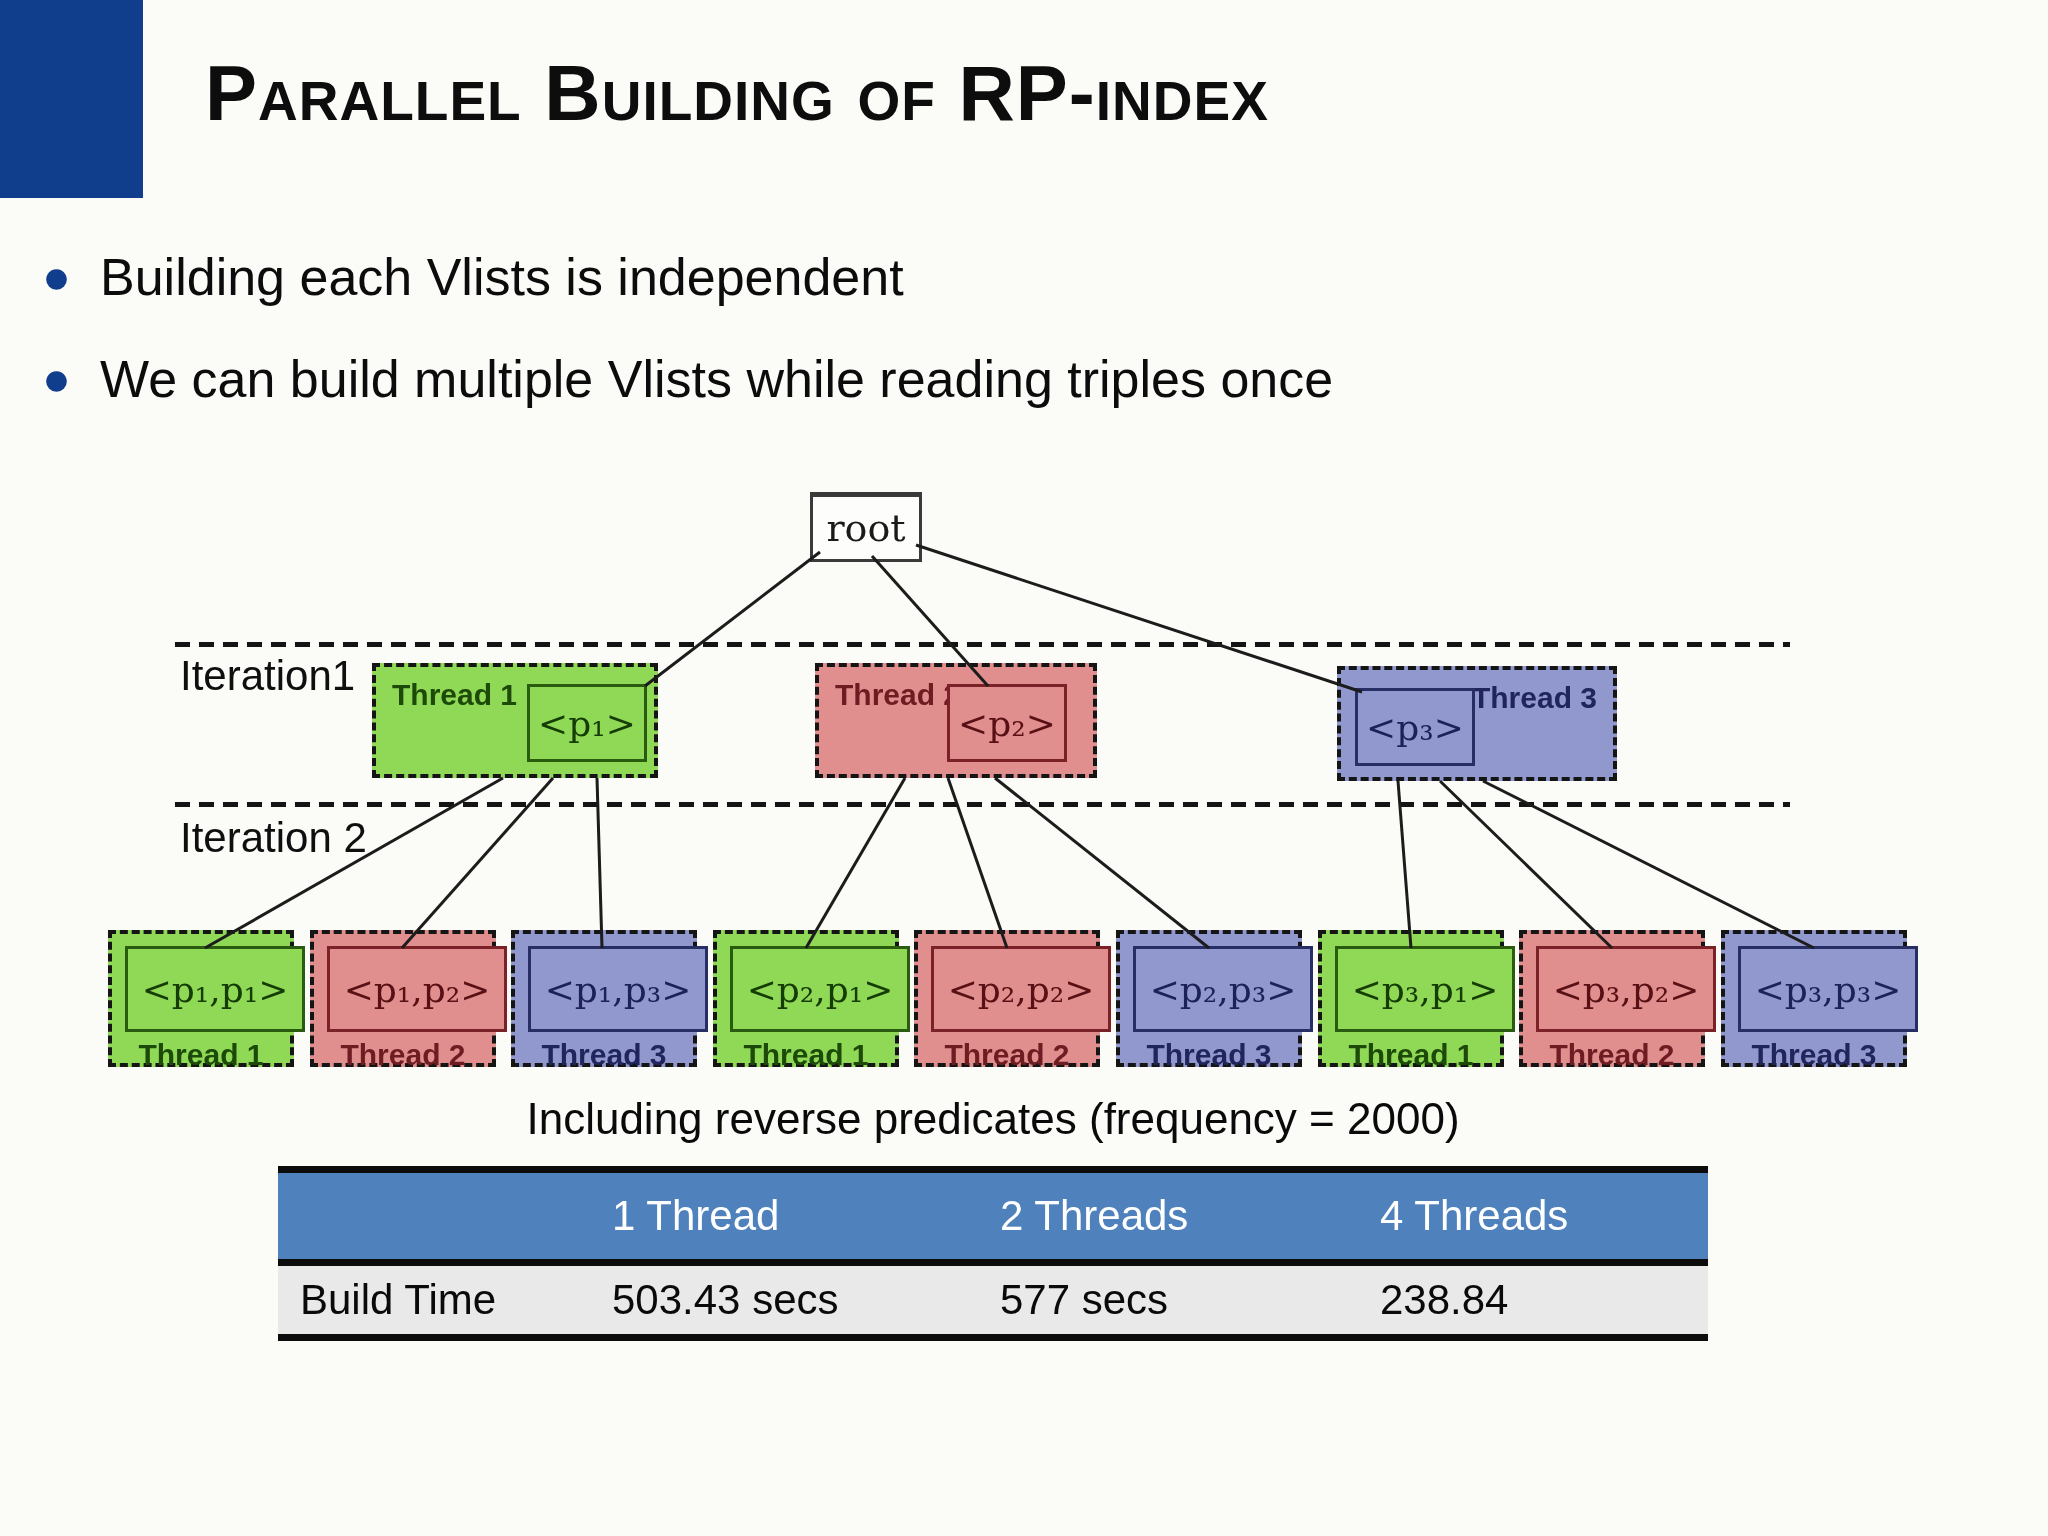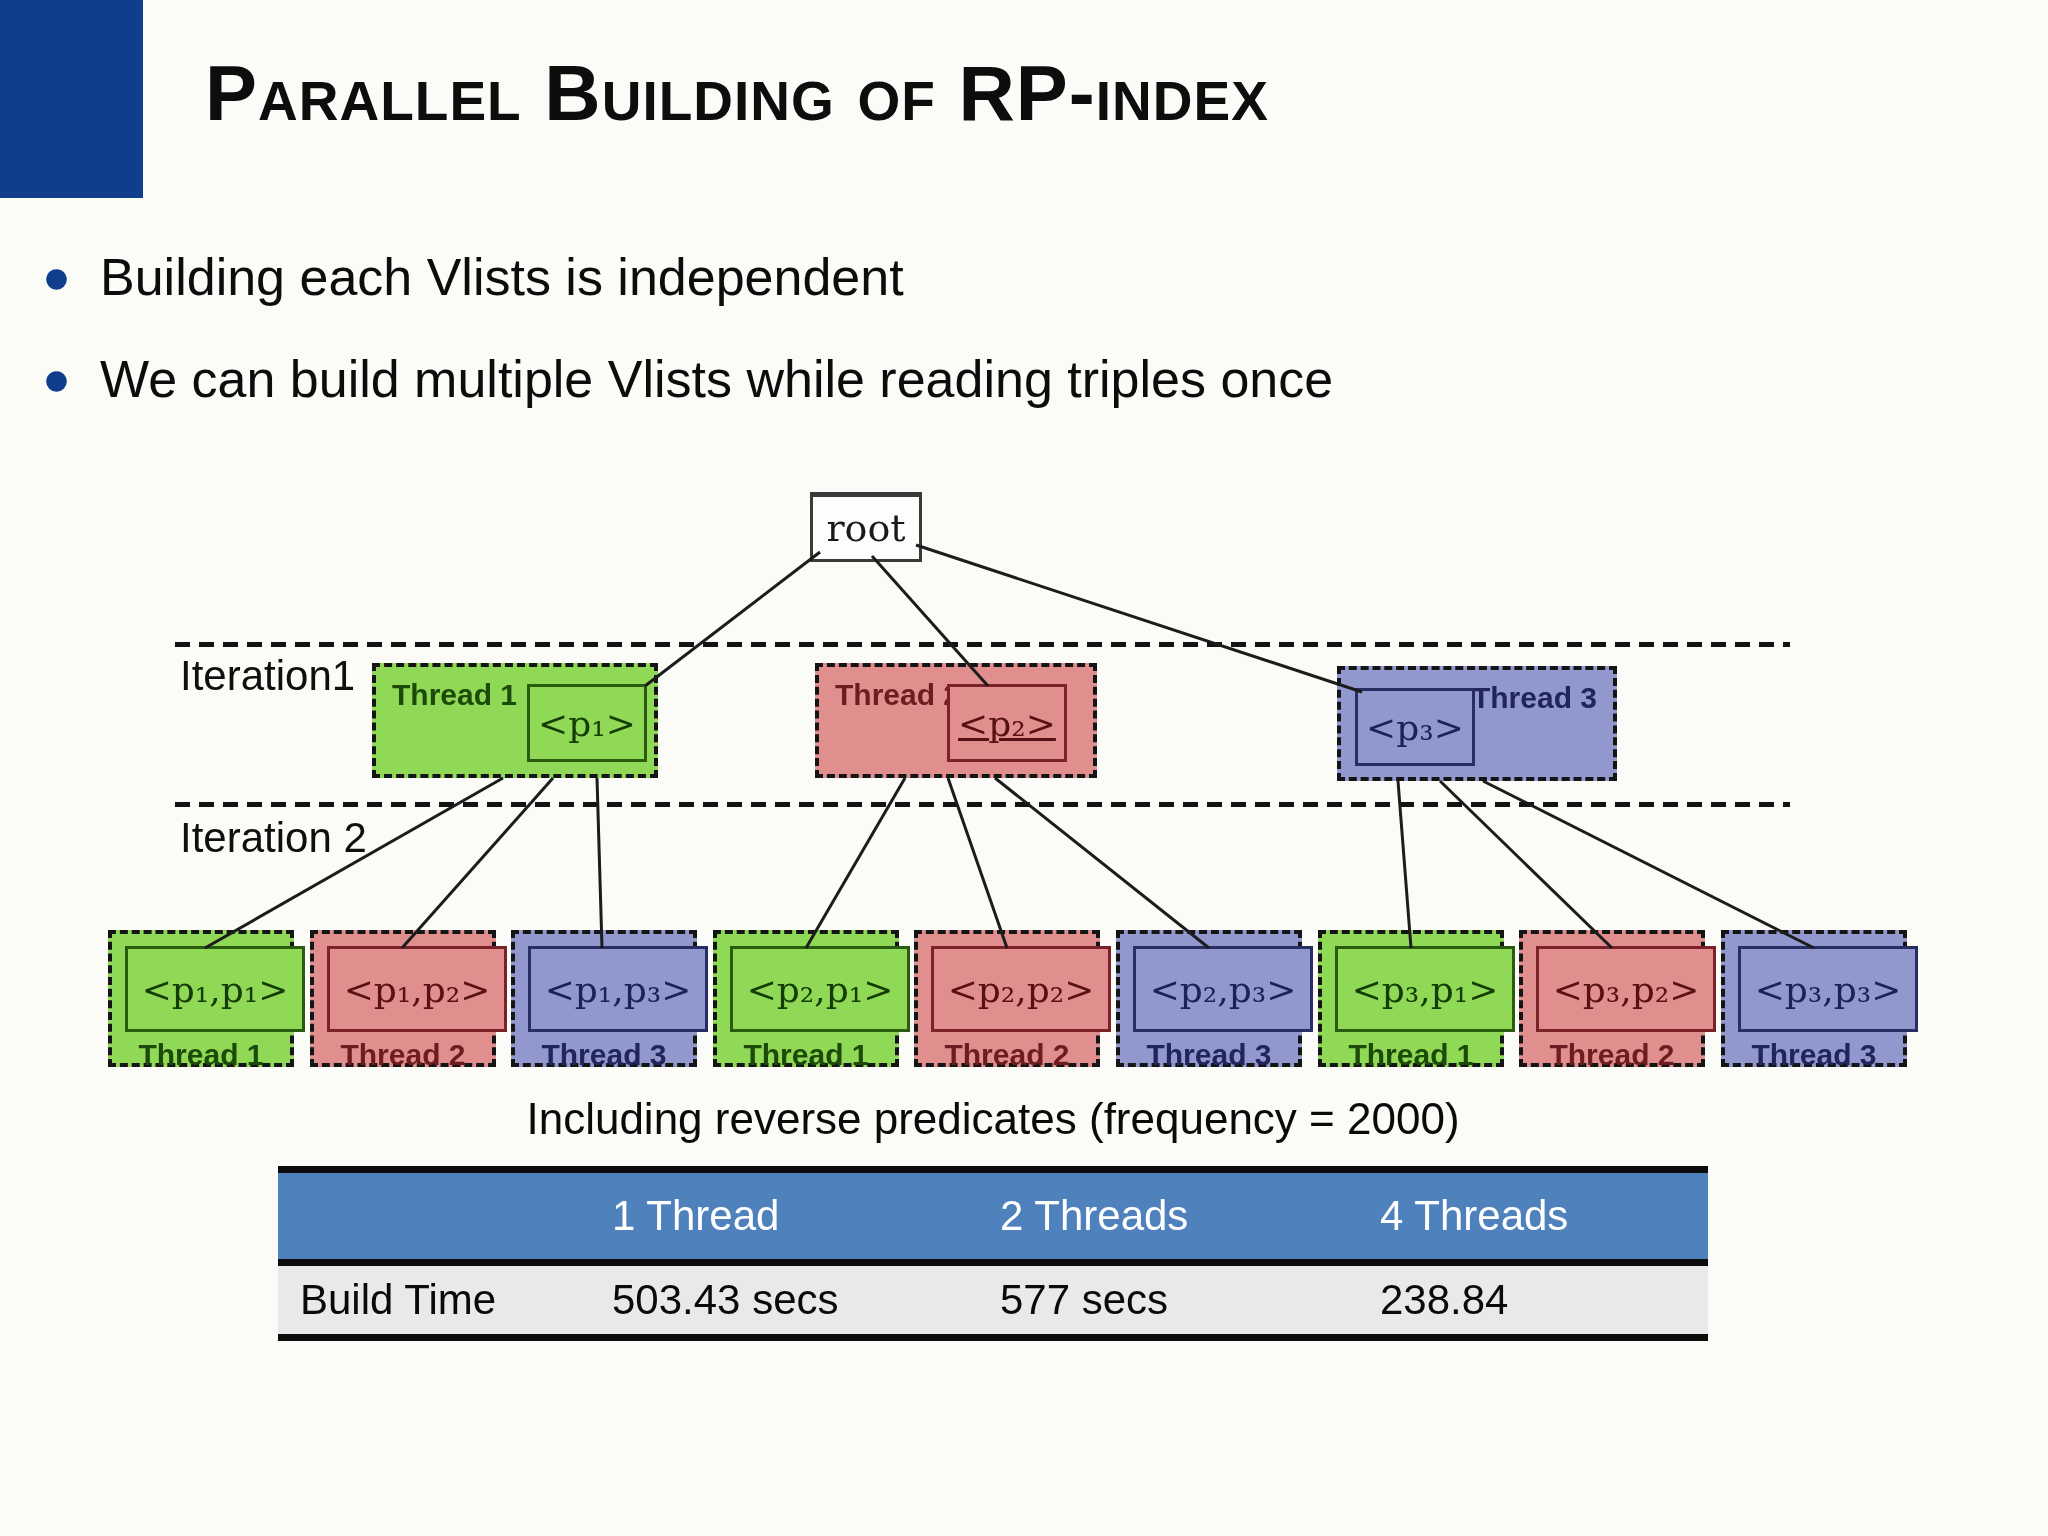--- a/index.html
+++ b/index.html
@@ -90,21 +90,21 @@
   <div class="iter-label" style="left:180px;top:814px;">Iteration 2</div>
 
   <div class="rootbox">root</div>
 
   <div class="obox g" style="left:372px;top:663px;width:286px;height:115px;">
     <span class="tlabel tg" style="left:16px;top:11px;">Thread 1</span>
     <div class="ibox gi" style="left:151px;top:17px;width:120px;height:78px;">&lt;p₁&gt;</div>
   </div>
   <div class="obox r" style="left:815px;top:663px;width:282px;height:115px;">
     <span class="tlabel tr" style="left:16px;top:11px;">Thread 2</span>
-    <div class="ibox ri" style="left:128px;top:17px;width:120px;height:78px;text-decoration:underline;">&lt;p₂&gt;</div>
+    <div class="ibox ri" style="left:128px;top:17px;width:120px;height:78px;">&lt;p₂&gt;</div>
   </div>
   <div class="obox p" style="left:1337px;top:666px;width:280px;height:115px;">
     <span class="tlabel tp" style="right:16px;top:11px;">Thread 3</span>
     <div class="ibox pi" style="left:14px;top:18px;width:120px;height:78px;">&lt;p₃&gt;</div>
   </div>
 
   <div class="obox g node" style="left:108px;">
     <div class="ibox gi">&lt;p₁,p₁&gt;</div>
     <span class="tlabel tg">Thread 1</span>
   </div>

